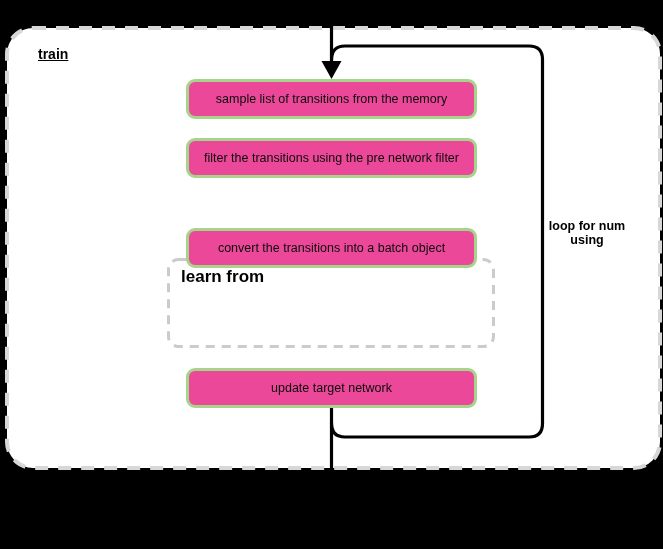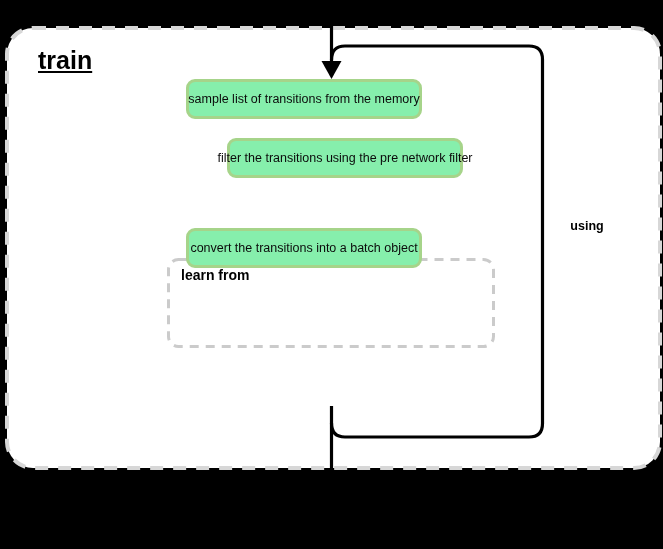--- a/index.html
+++ b/index.html
@@ -18,60 +18,60 @@
   .connector-layer {
     position: absolute;
     left: 0;
     top: 0;
     z-index: 1;
   }
   .train-title {
     position: absolute;
     left: 38px;
     top: 46px;
-    font-size: 25px;
+    font-size: 14px;
     font-weight: bold;
     color: #000000;
     z-index: 3;
     text-decoration: underline;
   }
   .step-box {
     position: absolute;
     left: 186px;
-    width: 236px;
+    width: 291px;
     height: 40px;
     box-sizing: border-box;
-    background: #86efac;
+    background: #ec4899;
     border: 3px solid #a6d48a;
     border-radius: 9px;
     display: flex;
     align-items: center;
     justify-content: center;
     z-index: 2;
   }
   .step-box .step-label {
     font-size: 12.5px;
     color: #0b0b0b;
     white-space: nowrap;
   }
   .step-sample  { top: 79px; }
-  .step-filter  { top: 138px; margin-left: 41px; }
+  .step-filter  { top: 138px; }
   .step-convert { top: 196px; margin-top: 32px; }
   .step-update  { top: 368px; }
   .learn-box {
     position: absolute;
     left: 167px;
     top: 258px;
     width: 328px;
     height: 90px;
     box-sizing: border-box;
     padding: 9px 14px;
     z-index: 2;
     color: #000000;
-    font-size: 14px;
+    font-size: 17px;
     font-weight: bold;
     line-height: 1.22;
   }
   .loop-annotation {
     position: absolute;
     left: 531px;
     top: 219px;
     width: 112px;
     text-align: center;
     font-size: 12.5px;
@@ -111,18 +111,22 @@
   </div>
 
   <div class="step-box step-convert">
     <span class="step-label">convert the transitions into a batch object</span>
   </div>
 
   <div class="learn-box">
     <div>learn from</div>
   </div>
 
+  <div class="step-box step-update">
+    <span class="step-label">update target network</span>
+  </div>
 
   <div class="loop-annotation">
+    <div>loop for num</div>
     <div>using</div>
   </div>
 
 </div>
 
 </body></html>

